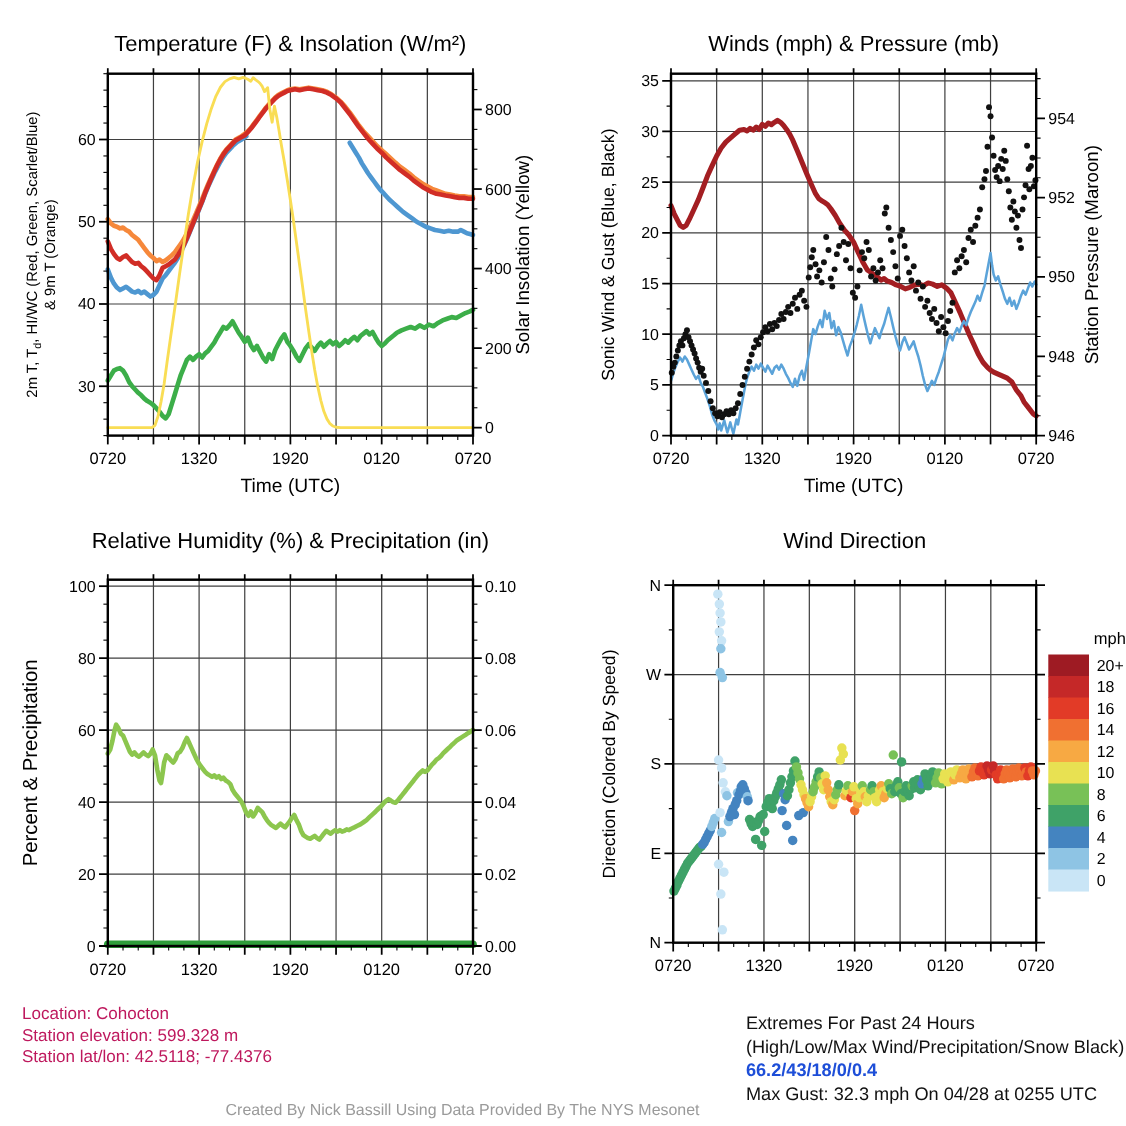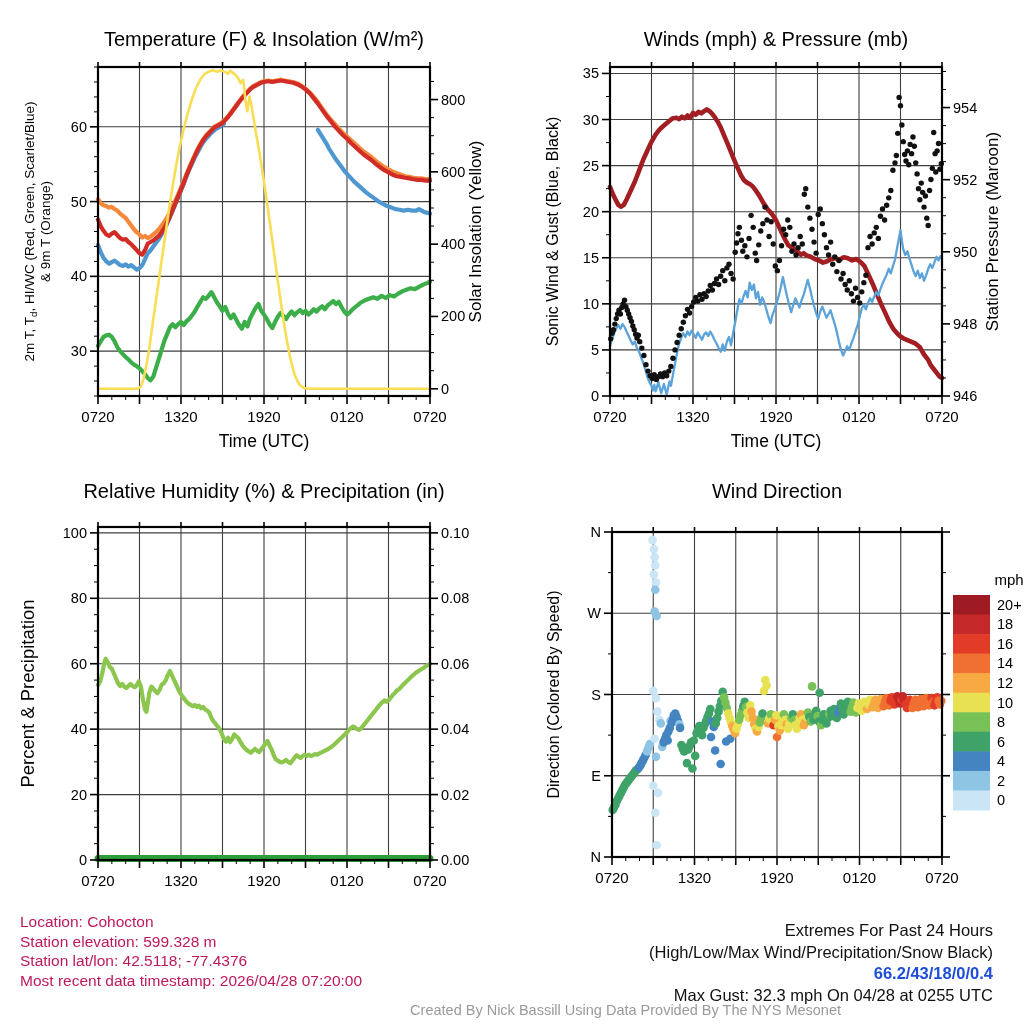--- a/index.html
+++ b/index.html
@@ -4,23 +4,23 @@
 <style>
   html,body{margin:0;padding:0;background:#fff;}
   .page{position:relative;width:1024px;height:1024px;background:#fff;overflow:hidden;
         font-family:"Liberation Sans","DejaVu Sans",sans-serif;color:#000;}
   .chart-svg{position:absolute;}
   #svg-temp{left:0;top:0;}
   #svg-wind{left:512px;top:0;}
   #svg-rh{left:0;top:460px;}
   #svg-dir{left:512px;top:460px;}
   .station-block{position:absolute;left:20px;top:912px;font-size:15.5px;line-height:19.6px;color:#be185d;}
-  .extremes-block{position:absolute;right:31px;top:920px;text-align:right;font-size:16.5px;line-height:21.5px;color:#111;}
+  .extremes-block{position:absolute;right:2px;top:920px;font-size:16.5px;line-height:21.5px;color:#111;}
   .extremes-values{font-weight:bold;}
-  .footer-credit{position:absolute;left:0;top:1002px;width:841px;text-align:right;font-size:14.5px;color:#9a9a9a;}
+  .footer-credit{position:absolute;left:0;top:1002px;width:841px;text-align:center;font-size:14.5px;color:#9a9a9a;}
   svg text{font-family:"Liberation Sans","DejaVu Sans",sans-serif;}
 </style>
 </head>
 <body>
 
 <div class="page">
   <svg id="svg-temp" class="chart-svg" width="512" height="460" viewBox="0 0 512 460">
       <g>
         <line x1="98" y1="67" x2="98" y2="396" stroke="#3f3f3f" stroke-width="1.1"></line>
         <line x1="139.5" y1="67" x2="139.5" y2="396" stroke="#3f3f3f" stroke-width="1.1"></line>
@@ -951,21 +951,20 @@
         <rect x="441" y="330.4545454545455" width="37" height="20.045454545454547" fill="#c9e5f6"></rect>
         <text x="485" y="345.22727272727275" text-anchor="start" font-size="14.5">0</text>
         <text x="497" y="125" text-anchor="middle" font-size="15">mph</text>
       </g>
     </svg>
 
   <div class="station-block">
     <div>Location: Cohocton</div>
     <div>Station elevation: 599.328 m</div>
     <div>Station lat/lon: 42.5118; -77.4376</div>
-    <div>Most recent data timestamp: 2026/04/28 07:20:00</div>
   </div>
 
   <div class="extremes-block">
     <div>Extremes For Past 24 Hours</div>
     <div>(High/Low/Max Wind/Precipitation/Snow Black)</div>
     <div class="extremes-values" id="extremes-values" style="color: #1d4ed8;">66.2/43/18/0/0.4</div>
     <div>Max Gust: 32.3 mph On 04/28 at 0255 UTC</div>
   </div>
 
   <div class="footer-credit">Created By Nick Bassill Using Data Provided By The NYS Mesonet</div>

